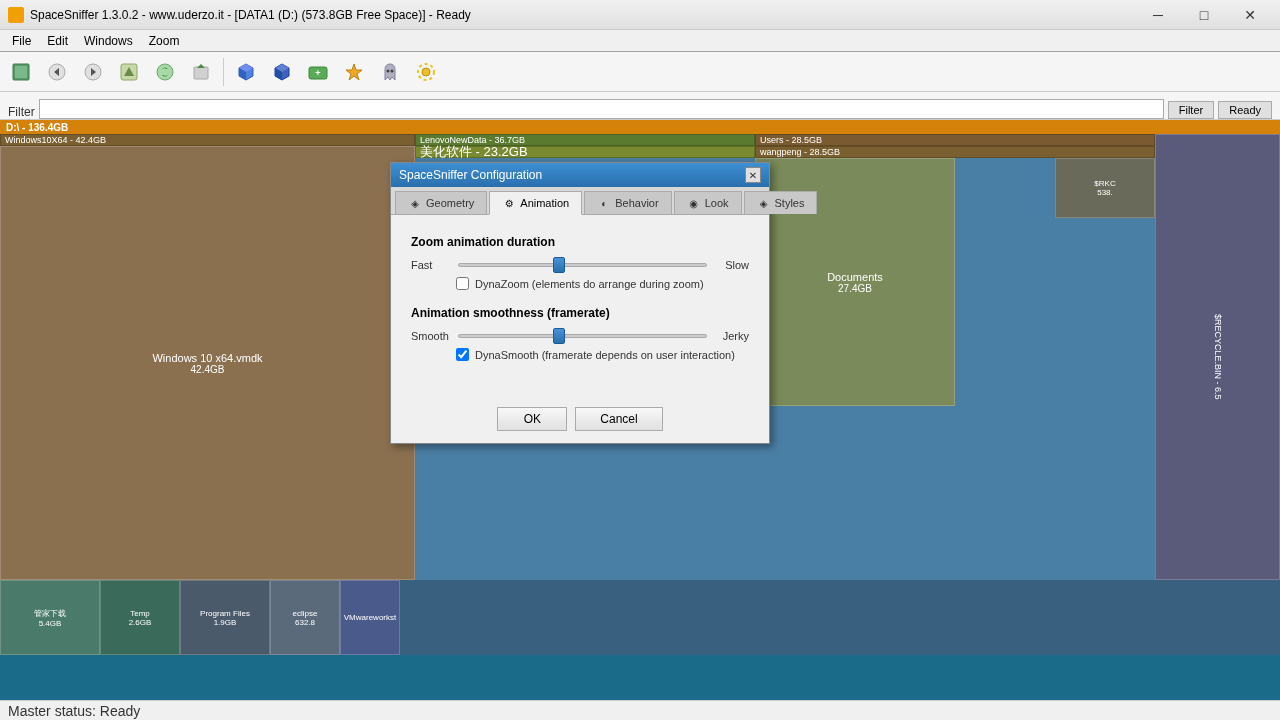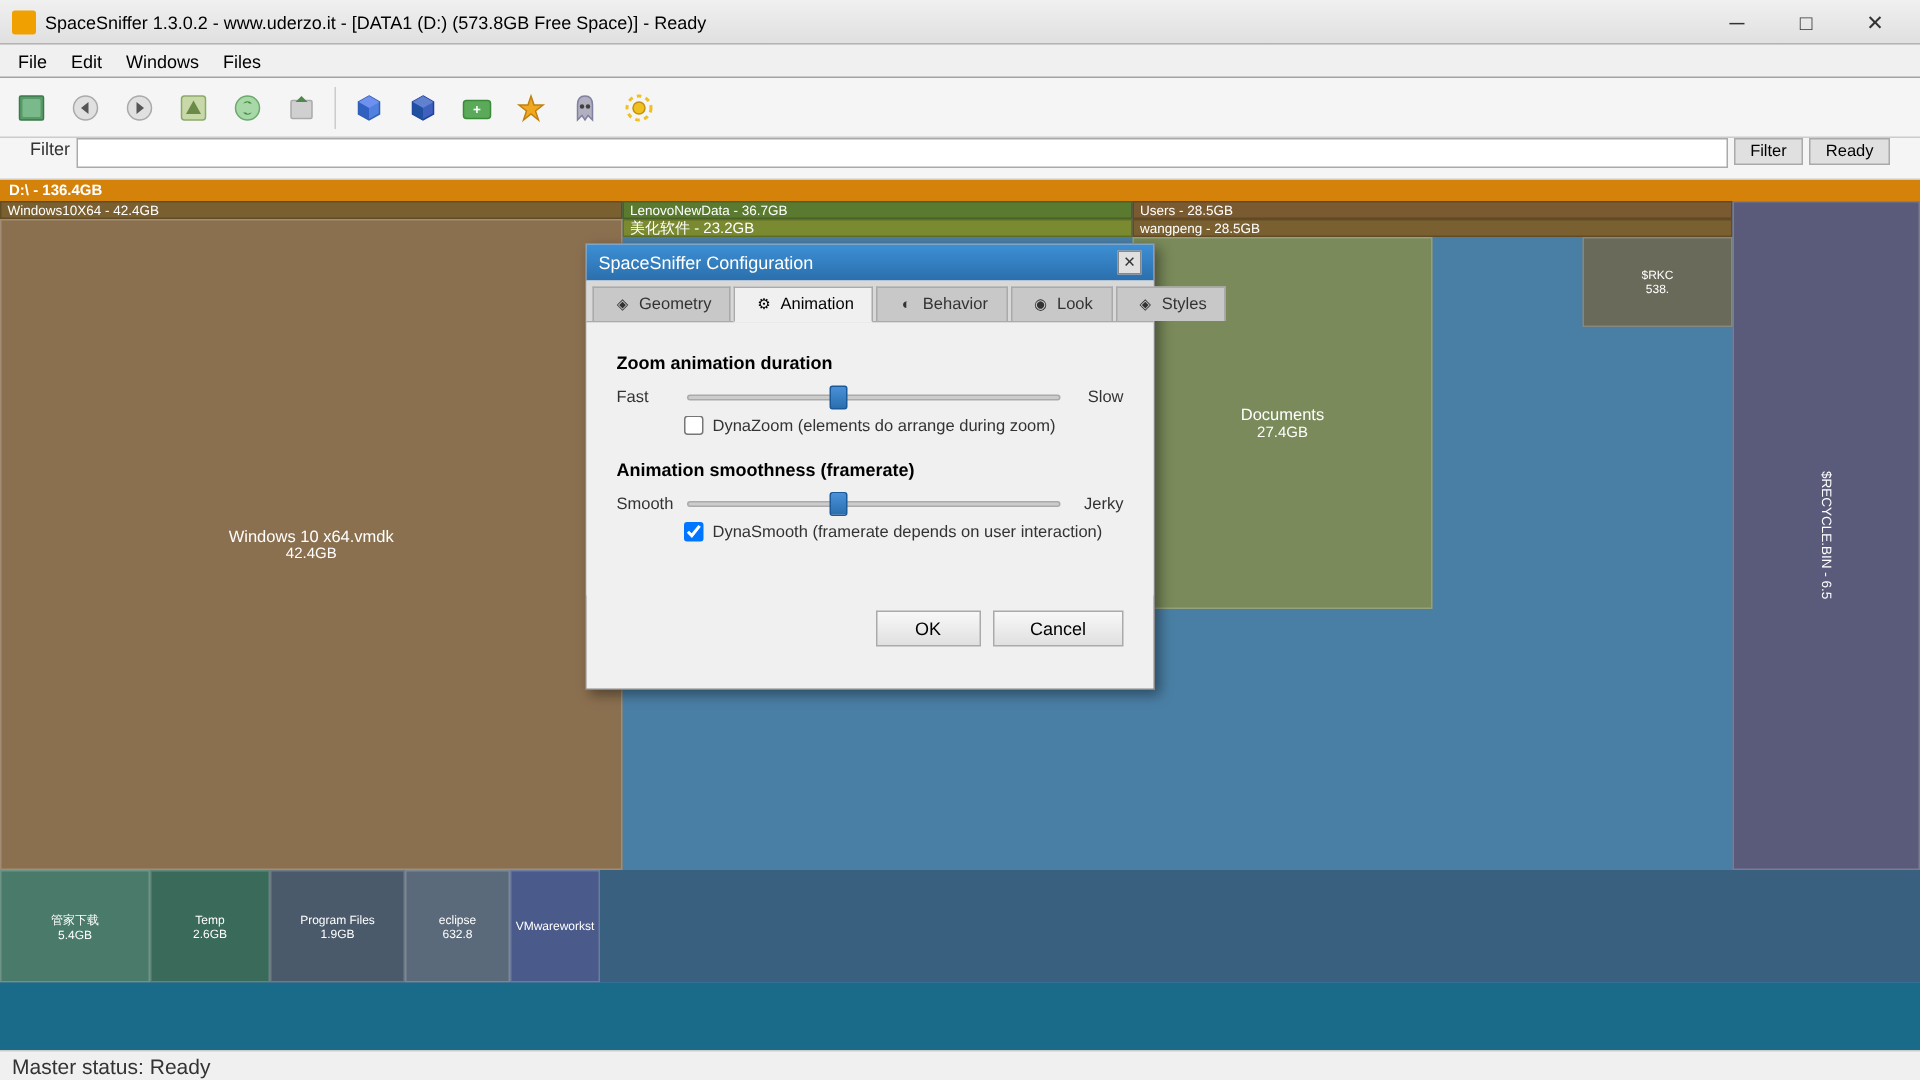--- a/index.html
+++ b/index.html
@@ -89,22 +89,22 @@
       justify-content: center;
       border-radius: 2px;
     }
     .toolbar-separator { width: 1px; height: 28px; background: #ccc; margin: 0 3px; }
 
     
     .filter-bar {
       background: #f5f5f5;
       height: 28px;
       display: flex;
-      align-items: flex-start;
-      padding: 0 20px;
+      align-items: flex-end;
+      padding: 0 8px;
       border-bottom: 1px solid #ccc;
       gap: 4px;
     }
     .filter-label { color: #333; font-size: 12px; }
     .filter-input {
       flex: 1;
       height: 20px;
       border: 1px solid #aaa;
       padding: 0 4px;
       font-size: 11px;
@@ -260,23 +260,23 @@
       height: 13px;
     }
     .checkbox-label {
       font-size: 11px;
       color: #333;
     }
 
     
     .dialog-buttons {
       display: flex;
-      justify-content: flex-end;
+      justify-content: center;
       gap: 8px;
-      padding: 10px 20px 28px;
+      padding: 10px 20px 12px;
     }
     .dialog-btn {
       padding: 4px 24px;
       border: 1px solid #aaa;
       background: linear-gradient(to bottom, #f8f8f8, #e0e0e0);
       cursor: pointer;
       font-size: 12px;
       min-width: 70px;
     }
     .dialog-btn.ok { }
@@ -307,21 +307,21 @@
     <button class="title-btn">─</button>
     <button class="title-btn">□</button>
     <button class="title-btn close">✕</button>
   </div>
 </div>
 
 <div class="menu-bar">
   <span class="menu-item">File</span>
   <span class="menu-item">Edit</span>
   <span class="menu-item">Windows</span>
-  <span class="menu-item">Files</span>
+  <span class="menu-item">Zoom</span>
 </div>
 
 <div class="toolbar">
   <button class="toolbar-btn">
     <svg width="20" height="20" viewBox="0 0 20 20">
       <rect x="2" y="2" width="16" height="16" rx="1" fill="#5a9a6a" stroke="#3a7a4a" stroke-width="1"></rect>
       <rect x="4" y="4" width="12" height="12" rx="1" fill="#7aba8a"></rect>
     </svg>
   </button>
   <button class="toolbar-btn">
@@ -412,21 +412,21 @@
   <div style="position:absolute;top:14px;left:0;width:415px;height:12px;background:#7a6030;display:flex;align-items:center;padding:0 4px;border:1px solid rgba(0,0,0,0.2);">
     <span style="color:white;font-size:9px;">Windows10X64 - 42.4GB</span>
   </div>
   <div style="position:absolute;top:14px;left:415px;width:340px;height:12px;background:#5a7a30;display:flex;align-items:center;padding:0 4px;border:1px solid rgba(0,0,0,0.2);">
     <span style="color:white;font-size:9px;">LenovoNewData - 36.7GB</span>
   </div>
   <div style="position:absolute;top:14px;left:755px;width:400px;height:12px;background:#7a5a30;display:flex;align-items:center;padding:0 4px;border:1px solid rgba(0,0,0,0.2);">
     <span style="color:white;font-size:9px;">Users - 28.5GB</span>
   </div>
   <div style="position:absolute;top:26px;left:415px;width:340px;height:12px;background:#7a8a30;display:flex;align-items:center;padding:0 4px;border:1px solid rgba(0,0,0,0.2);">
-    <span style="color:white;font-size:10px;">美化软件 - 23.2GB</span>
+    <span style="color:white;font-size:13px;">美化软件 - 23.2GB</span>
   </div>
   <div style="position:absolute;top:26px;left:755px;width:400px;height:12px;background:#7a6030;display:flex;align-items:center;padding:0 4px;border:1px solid rgba(0,0,0,0.2);">
     <span style="color:white;font-size:9px;">wangpeng - 28.5GB</span>
   </div>
 
   <div style="position:absolute;top:26px;left:0;width:415px;height:434px;background:#8b7050;border:1px solid rgba(255,255,255,0.2);display:flex;align-items:center;justify-content:center;flex-direction:column;">
     <span style="color:white;font-size:11px;text-align:center;">Windows 10 x64.vmdk</span>
     <span style="color:white;font-size:10px;">42.4GB</span>
   </div>
 

